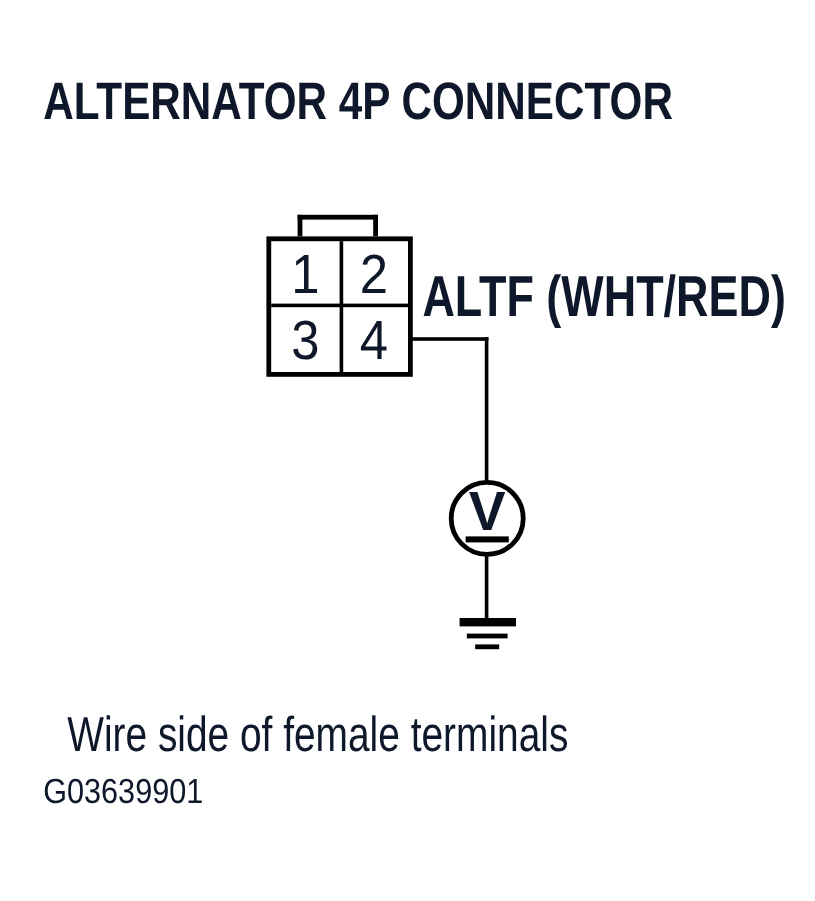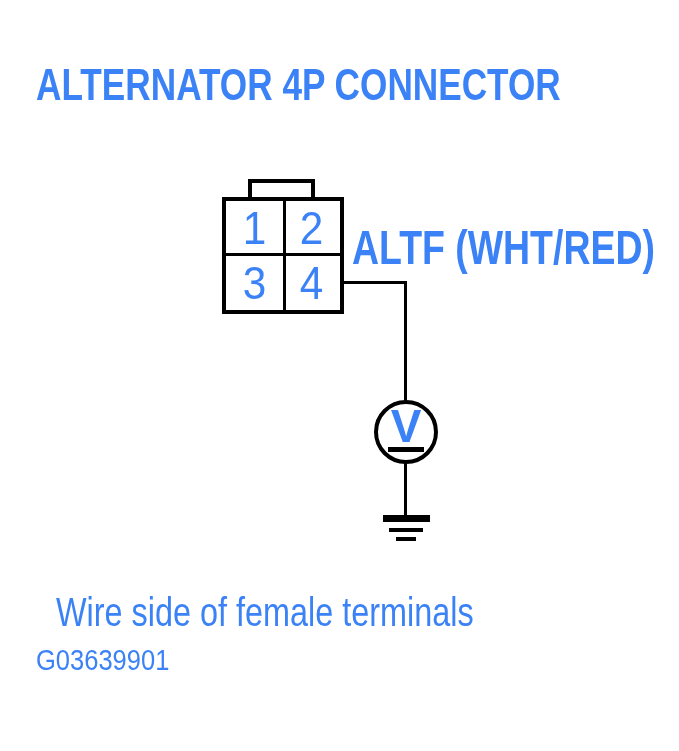--- a/index.html
+++ b/index.html
@@ -4,21 +4,21 @@
 <style>
   * { margin: 0; padding: 0; box-sizing: border-box; }
   html, body { background: #ffffff; }
   .page {
     position: relative;
     width: 679px;
     height: 751px;
     background: #ffffff;
     overflow: hidden;
     font-family: "Liberation Sans", sans-serif;
-    color: #3b82f6;
+    color: #0f172a;
     border-radius: 10px;
   }
 
   
   .title {
     position: absolute;
     left: 36px; top: 63px;
     font-size: 44px;
     font-weight: 700;
     line-height: 1;

